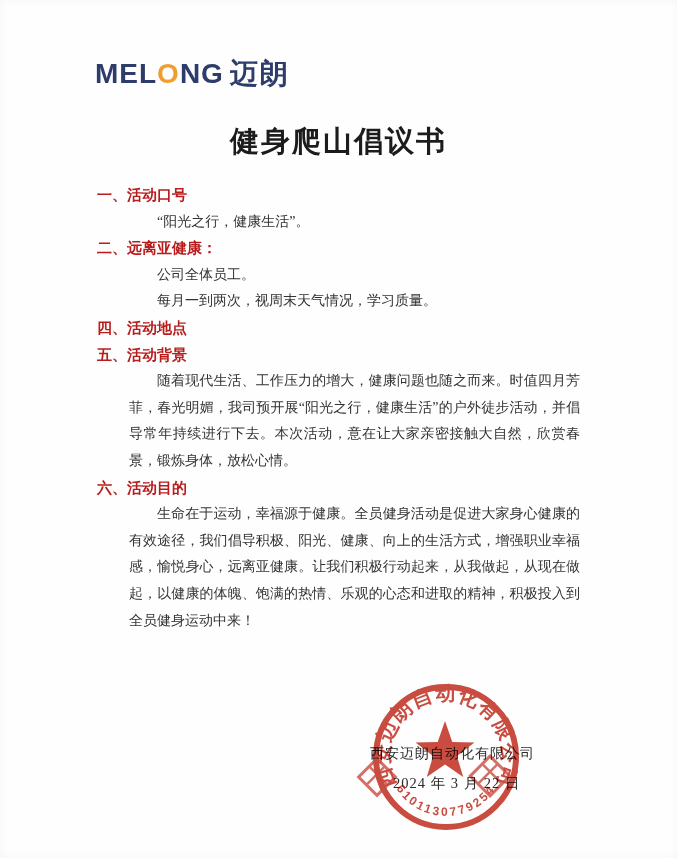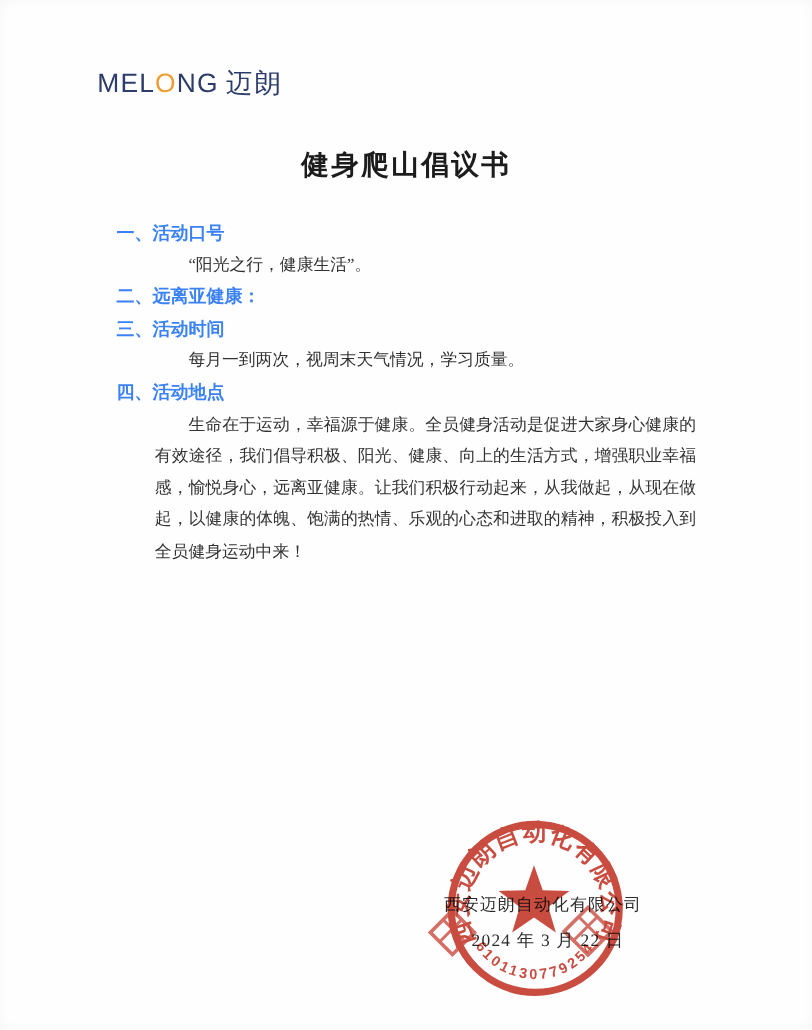--- a/index.html
+++ b/index.html
@@ -12,56 +12,56 @@
   }
   .page {
     position: relative;
     width: 677px;
     height: 858px;
     background: #fefefe;
     box-shadow: inset 0 0 10px rgba(0,0,0,0.04);
   }
   .logo {
     position: absolute;
-    left: 81px;
+    left: 95px;
     top: 55px;
     font-family: "Liberation Sans", "DejaVu Sans", sans-serif;
-    font-weight: normal;
-    font-size: 22px;
+    font-weight: bold;
+    font-size: 28px;
     letter-spacing: 1px;
     color: #2d3c6b;
     white-space: nowrap;
   }
   .logo .logo-o { color: #ef9d2f; }
   .logo .logo-cn { margin-left: 6px; letter-spacing: 2px; }
   .doc-title {
     position: absolute;
     top: 122px;
     left: 0;
     width: 677px;
     text-align: center;
-    font-size: 23px;
+    font-size: 29px;
     font-weight: bold;
     color: #1c1c1c;
     letter-spacing: 2px;
   }
   .content {
     position: absolute;
     top: 182px;
     left: 97px;
     width: 483px;
     font-size: 14px;
     line-height: 26.6px;
     color: #333333;
     text-align: justify;
   }
   .sec-heading {
     font-weight: bold;
     font-size: 15px;
-    color: #3b82f6;
+    color: #b91c1c;
   }
   .sec-par {
     text-indent: 2em;
     margin-left: 32px;
   }
   .signature {
     position: absolute;
     left: 0;
     top: 0;
     width: 677px;
@@ -109,33 +109,38 @@
 
   <div class="content">
 
     <div>
       <div class="sec-heading">一、活动口号</div>
       <p class="sec-par">“阳光之行，健康生活”。</p>
     </div>
 
     <div>
       <div class="sec-heading">二、远离亚健康：</div>
+      <p class="sec-par">公司全体员工。</p>
     </div>
 
     <div>
-      <div class="sec-heading">三、活动时间</div>
       <p class="sec-par">每月一到两次，视周末天气情况，学习质量。</p>
     </div>
 
     <div>
       <div class="sec-heading">四、活动地点</div>
     </div>
 
+    <div>
+      <div class="sec-heading">五、活动背景</div>
+      <p class="sec-par">随着现代生活、工作压力的增大，健康问题也随之而来。时值四月芳菲，春光明媚，我司预开展“阳光之行，健康生活”的户外徒步活动，并倡导常年持续进行下去。本次活动，意在让大家亲密接触大自然，欣赏春景，锻炼身体，放松心情。</p>
+    </div>
 
     <div>
+      <div class="sec-heading">六、活动目的</div>
       <p class="sec-par">生命在于运动，幸福源于健康。全员健身活动是促进大家身心健康的有效途径，我们倡导积极、阳光、健康、向上的生活方式，增强职业幸福感，愉悦身心，远离亚健康。让我们积极行动起来，从我做起，从现在做起，以健康的体魄、饱满的热情、乐观的心态和进取的精神，积极投入到全员健身运动中来！</p>
     </div>
 
   </div>
 
   <div class="signature">
     <div class="sig-company">西安迈朗自动化有限公司</div>
     <div class="sig-date">2024 年 3 月 22 日</div>
   </div>
 

